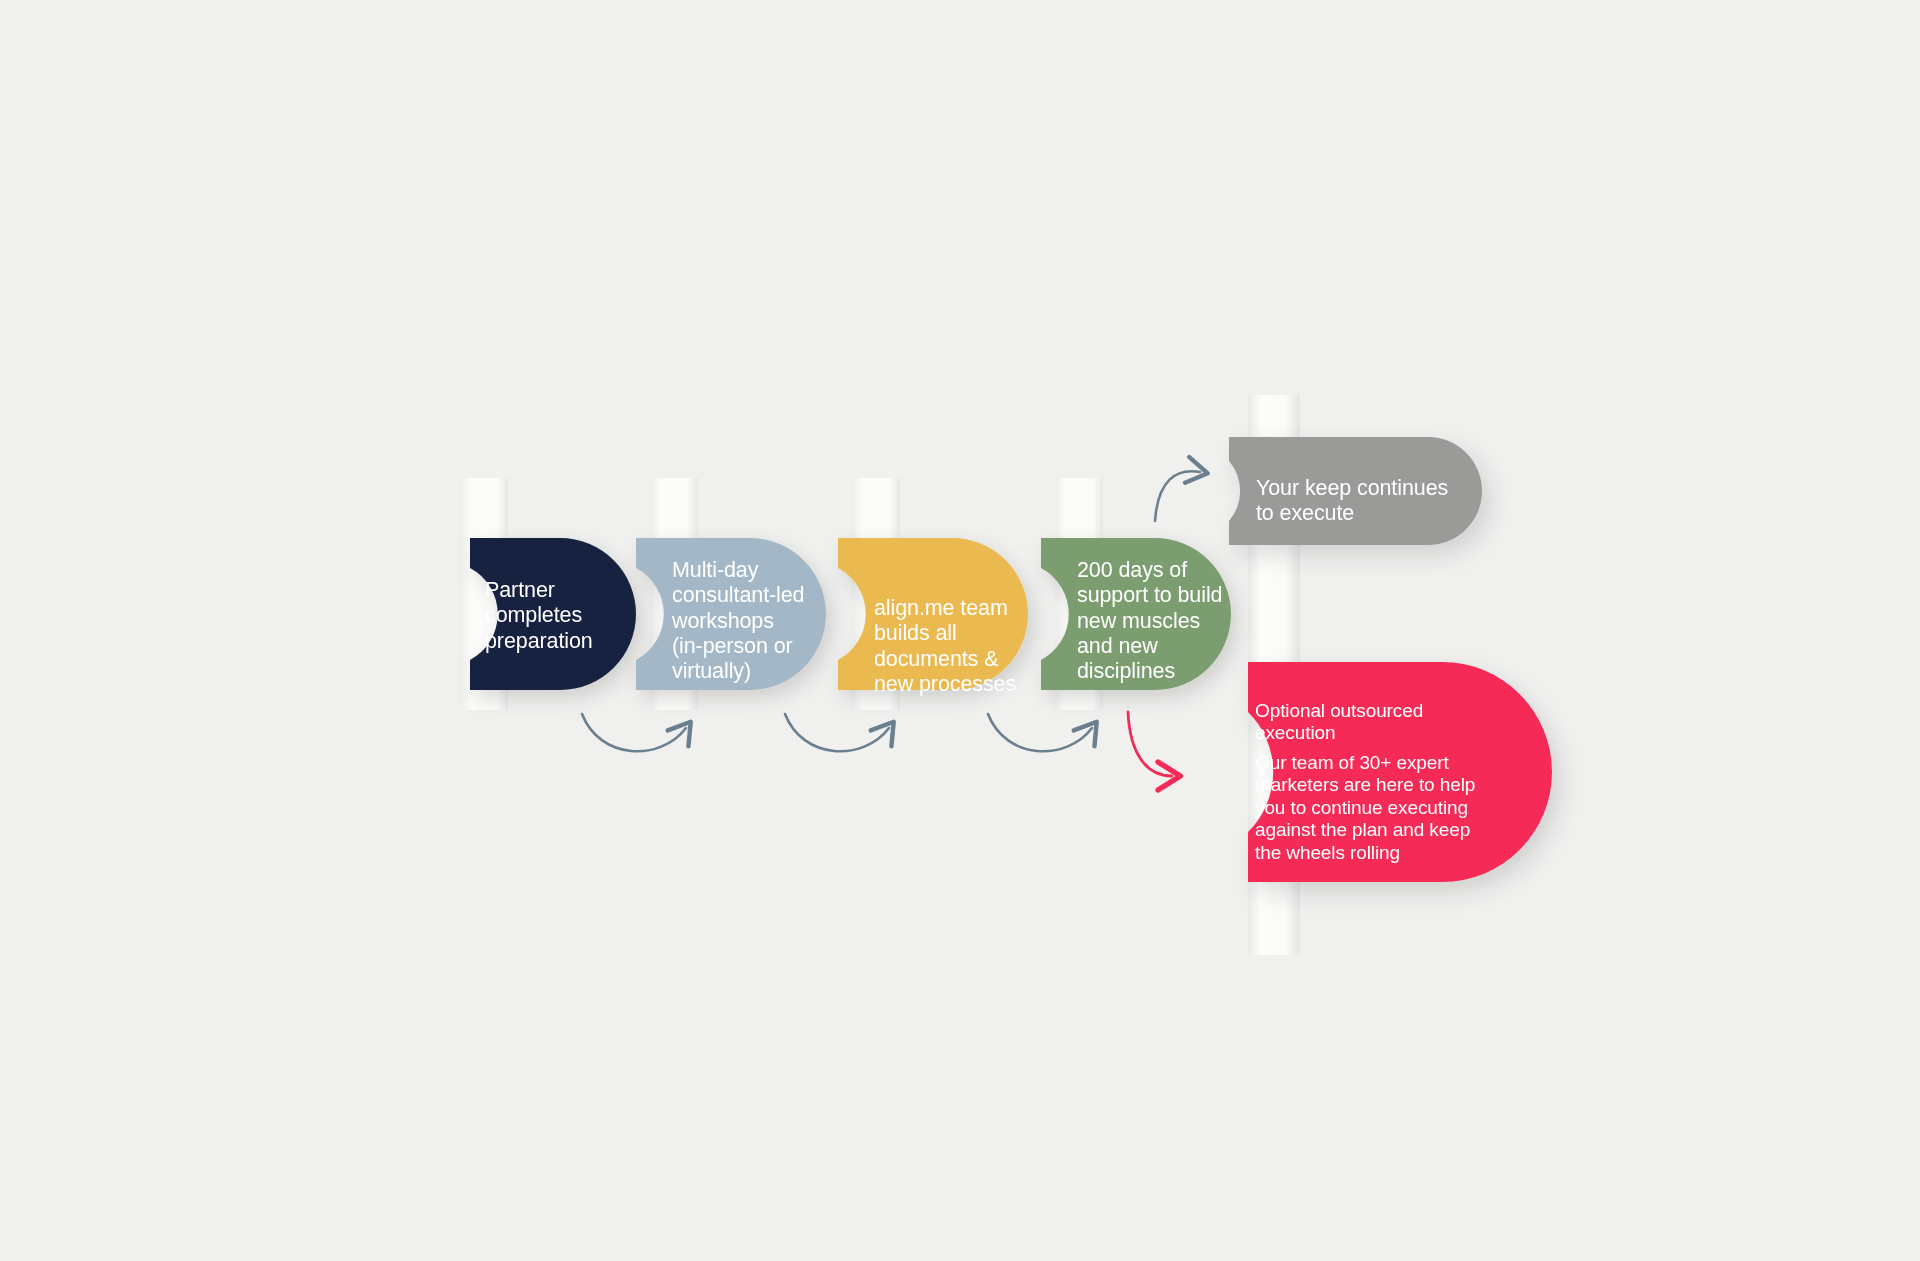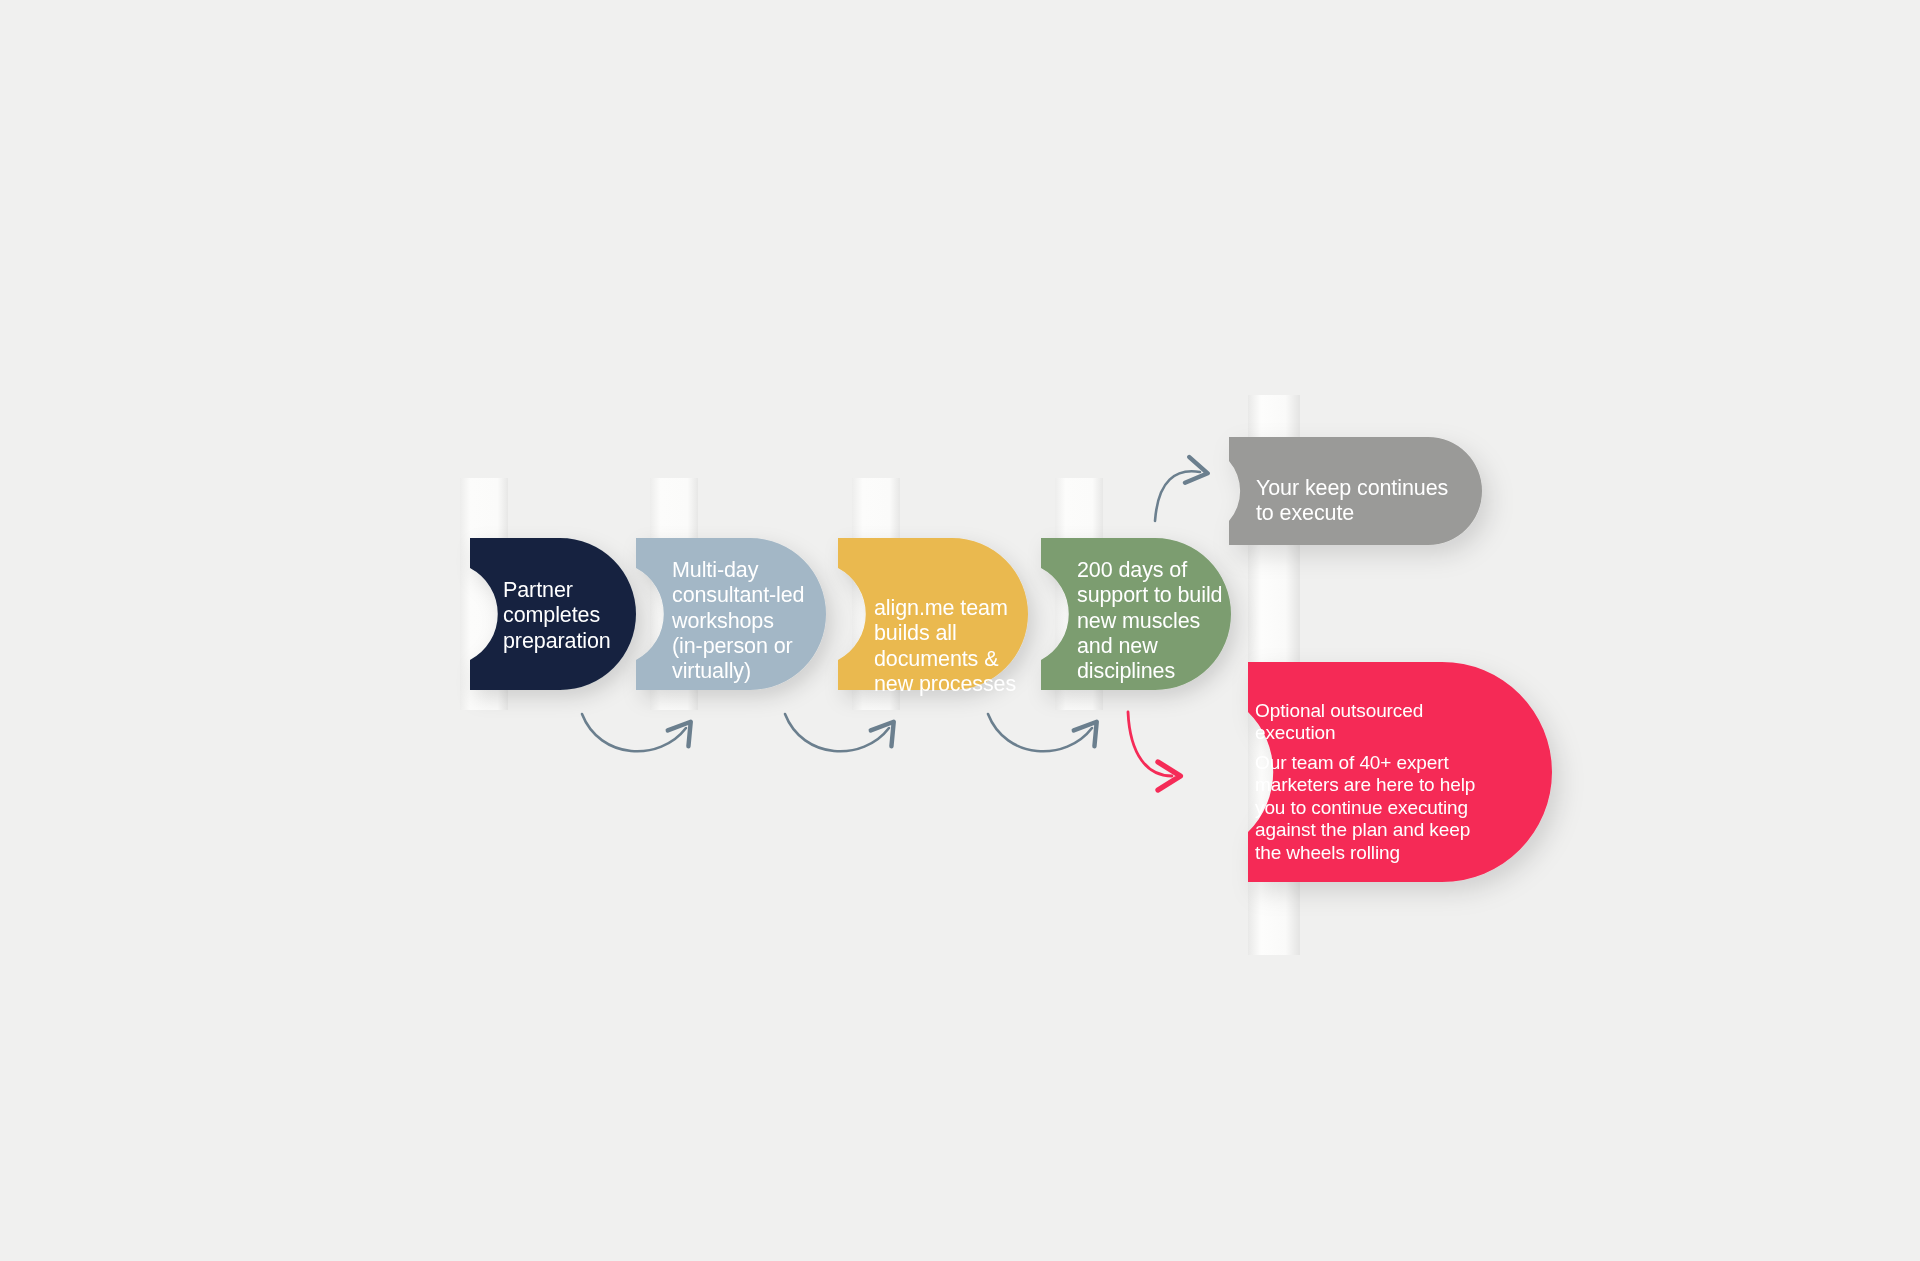--- a/index.html
+++ b/index.html
@@ -142,21 +142,21 @@
 
     <g fill="none" stroke-linecap="round" stroke-linejoin="round">
       <path d="M 582 714 C 600 760, 660 762, 686 728" stroke="#6b7f8e" stroke-width="2.6" marker-end="url(#ah-gray)"></path>
       <path d="M 785 714 C 803 760, 863 762, 889 728" stroke="#6b7f8e" stroke-width="2.6" marker-end="url(#ah-gray)"></path>
       <path d="M 988 714 C 1006 760, 1066 762, 1092 728" stroke="#6b7f8e" stroke-width="2.6" marker-end="url(#ah-gray)"></path>
       <path d="M 1155 521 C 1158 480, 1176 468, 1200 472" stroke="#6b7f8e" stroke-width="2.6" marker-end="url(#ah-gray)"></path>
       <path d="M 1128 712 C 1130 756, 1148 776, 1172 776" stroke="#f52b57" stroke-width="2.8" marker-end="url(#ah-pink)"></path>
     </g>
   </svg>
 
-  <div class="lbl step" style="left:503px;top:578px;width:150px;">Partner
+  <div class="lbl step" style="left:485px;top:578px;width:150px;">Partner
 completes
 preparation</div>
 
   <div class="lbl step" style="left:672px;top:558px;width:175px;">Multi-day
 consultant-led
 workshops
 (in-person or
 virtually)</div>
 
   <div class="lbl step" style="left:874px;top:596px;width:170px;">align.me team
@@ -169,19 +169,19 @@
 new muscles
 and new
 disciplines</div>
 
   <div class="lbl gray" style="left:1256px;top:476px;width:235px;">Your keep continues
 to execute</div>
 
   <div class="lbl pinkhead" style="left:1255px;top:700px;width:250px;">Optional outsourced
 execution</div>
 
-  <div class="lbl pinkbody" style="left:1255px;top:752px;width:260px;">Our team of 40+ expert
+  <div class="lbl pinkbody" style="left:1255px;top:752px;width:260px;">Our team of 30+ expert
 marketers are here to help
 you to continue executing
 against the plan and keep
 the wheels rolling</div>
 
 </div>
 
 </body></html>

